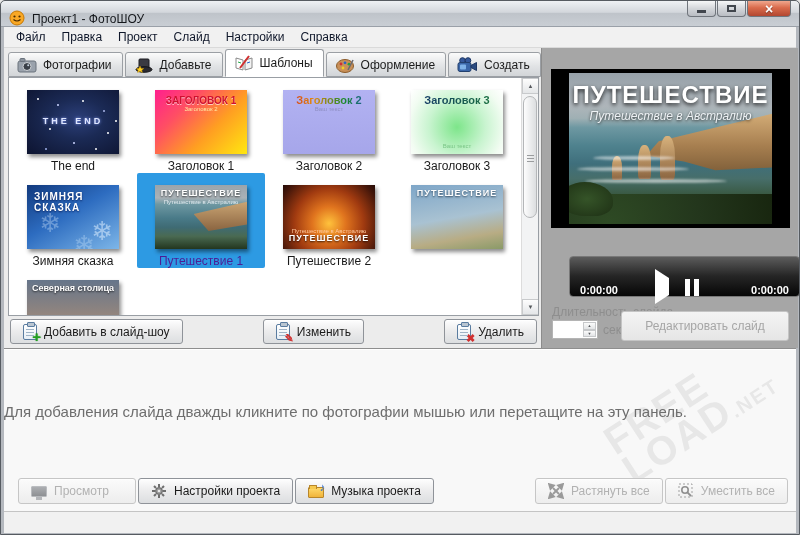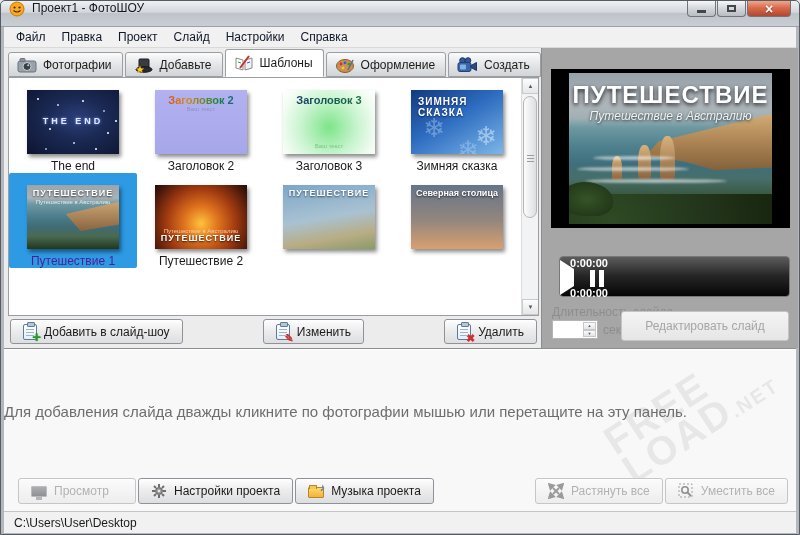--- a/index.html
+++ b/index.html
@@ -1,20 +1,20 @@
 <!DOCTYPE html>
 <html><head>
 <meta charset="utf-8">
 <style>
   html,body{margin:0;padding:0;background:#e8e8e8;font-family:"Liberation Sans",sans-serif;}
   *{box-sizing:border-box;}
   .window{position:relative;width:800px;height:535px;background:#b4b8be;border:1px solid #565b61;border-radius:5px 5px 0 0;overflow:hidden;}
 
   
-  .titlebar{position:absolute;left:0;top:0;right:0;height:26px;background:linear-gradient(#eef1f4,#d3d7dc 45%,#bfc4ca 50%,#c9ced4);border-bottom:1px solid #9aa0a8;border-radius:4px 4px 0 0;display:flex;align-items:flex-start;padding-left:8px;}
+  .titlebar{position:absolute;left:0;top:0;right:0;height:26px;background:linear-gradient(#eef1f4,#d3d7dc 45%,#bfc4ca 50%,#c9ced4);border-bottom:1px solid #9aa0a8;border-radius:4px 4px 0 0;display:flex;align-items:flex-end;padding-left:8px;}
   .title-text{margin-left:7px;font-size:12px;color:#15181c;}
   .win-controls{position:absolute;right:8px;top:0;display:flex;}
   .win-btn{height:16px;width:29px;border:1px solid #70757c;border-top:none;border-radius:0 0 4px 4px;background:linear-gradient(#f6f7f8,#d3d6da 50%,#b9bdc3);display:flex;align-items:center;justify-content:center;margin-left:1px;cursor:default;}
   .win-btn.close{width:44px;background:linear-gradient(#f0a78e,#d96b4c 45%,#b24730);}
   .glyph-min{width:9px;height:3px;background:#41464d;margin-top:5px;}
   .glyph-max{width:9px;height:7px;border:2px solid #41464d;}
   .glyph-close::before{content:"×";color:#fff;font-weight:bold;font-size:14px;line-height:12px;text-shadow:0 1px 1px rgba(0,0,0,.4);}
 
   
   .menubar{position:absolute;left:3px;top:26px;right:3px;height:21px;background:#f1f1f1;border-bottom:1px solid #dadada;display:flex;align-items:center;padding-left:4px;}
@@ -111,21 +111,21 @@
   .pv-stack.s3{left:45%;top:42%;width:15px;height:44px;}
   .pv-foam{position:absolute;left:4%;height:4px;background:rgba(255,255,255,.55);border-radius:50%;filter:blur(1px);}
   .pv-foam.f1{top:62%;width:55%;}
   .pv-foam.f2{top:70%;width:70%;left:8%;}
   .pv-foam.f3{top:55%;width:40%;left:12%;}
   .pv-bush{position:absolute;left:0;bottom:0;width:100%;height:20%;background:radial-gradient(circle at 20% 100%,#2e4a24 0%,#23361c 55%,#18260f 100%);}
   .pv-bush::before{content:"";position:absolute;left:-8px;bottom:8px;width:52px;height:34px;background:radial-gradient(#355428,#1d2f14);border-radius:50% 60% 40% 50%;}
   .pv-title{position:absolute;left:0;right:0;top:8px;text-align:center;color:#fff;font-size:24px;font-weight:bold;letter-spacing:1px;text-shadow:0 2px 4px rgba(0,0,0,.8);z-index:3;}
   .pv-sub{position:absolute;left:0;right:0;top:36px;text-align:center;color:#eef2f5;font-size:12px;font-style:italic;text-shadow:0 1px 3px rgba(0,0,0,.8);z-index:3;}
 
-  .player{position:absolute;left:17px;top:208px;width:231px;height:41px;border-radius:4px;background:linear-gradient(#5c5c5c,#262626 48%,#060606);border:1px solid #787878;display:flex;align-items:flex-start;color:#fff;flex-direction:column;}
+  .player{position:absolute;left:27px;top:208px;width:231px;height:41px;border-radius:4px;background:linear-gradient(#5c5c5c,#262626 48%,#060606);border:1px solid #787878;display:flex;align-items:flex-end;color:#fff;}
   .ptime{font-size:11px;font-weight:bold;width:58px;text-align:center;}
   .pmid{flex:1;display:flex;align-items:center;justify-content:center;gap:16px;}
   .play-tri{width:0;height:0;border-left:14px solid #fff;border-top:9px solid transparent;border-bottom:9px solid transparent;}
   .pause-bars{display:flex;gap:4px;}
   .pause-bars i{width:5px;height:17px;background:#fff;}
   .stop-sq{width:15px;height:15px;background:#fff;}
 
   .dur-label{position:absolute;left:10px;top:257px;font-size:12px;color:#8e8e8e;}
   .dur-row{position:absolute;left:10px;top:272px;display:flex;align-items:center;gap:5px;}
   .spinbox{position:relative;width:46px;height:19px;background:#fff;border:1px solid #b4b4b4;}
@@ -250,20 +250,27 @@
     <div class="templates-panel">
       <div class="grid">
 
         <div class="cell">
           <div class="thumb sc-theend">
             <span class="t-title">THE END</span>
           </div>
           <div class="cell-label">The end</div>
         </div>
 
+        <div class="cell">
+          <div class="thumb sc-zag1">
+            <span class="t-title">ЗАГОЛОВОК 1</span>
+            <span class="t-sub">Заголовок 2</span>
+          </div>
+          <div class="cell-label">Заголовок 1</div>
+        </div>
 
         <div class="cell">
           <div class="thumb sc-zag2">
             <span class="t-title">Заголовок 2</span>
             <span class="t-sub">Ваш текст</span>
           </div>
           <div class="cell-label">Заголовок 2</div>
         </div>
 
         <div class="cell">
@@ -440,16 +447,15 @@
           <rect x="1" y="1" width="13" height="13" fill="none" stroke="#a0a0a0" stroke-dasharray="2,2"></rect>
           <circle cx="7" cy="7" r="3.2" fill="none" stroke="#909090" stroke-width="1.6"></circle>
           <line x1="9.4" y1="9.4" x2="13" y2="13" stroke="#909090" stroke-width="1.8"></line>
         </svg>
         <span>Уместить все</span>
       </div>
     </div>
   </div>
 
   <div class="statusbar">
-    <span class="status-seg path">C:\Users\User\Desktop</span>
   </div>
 
 </div>
 
 </body></html>

